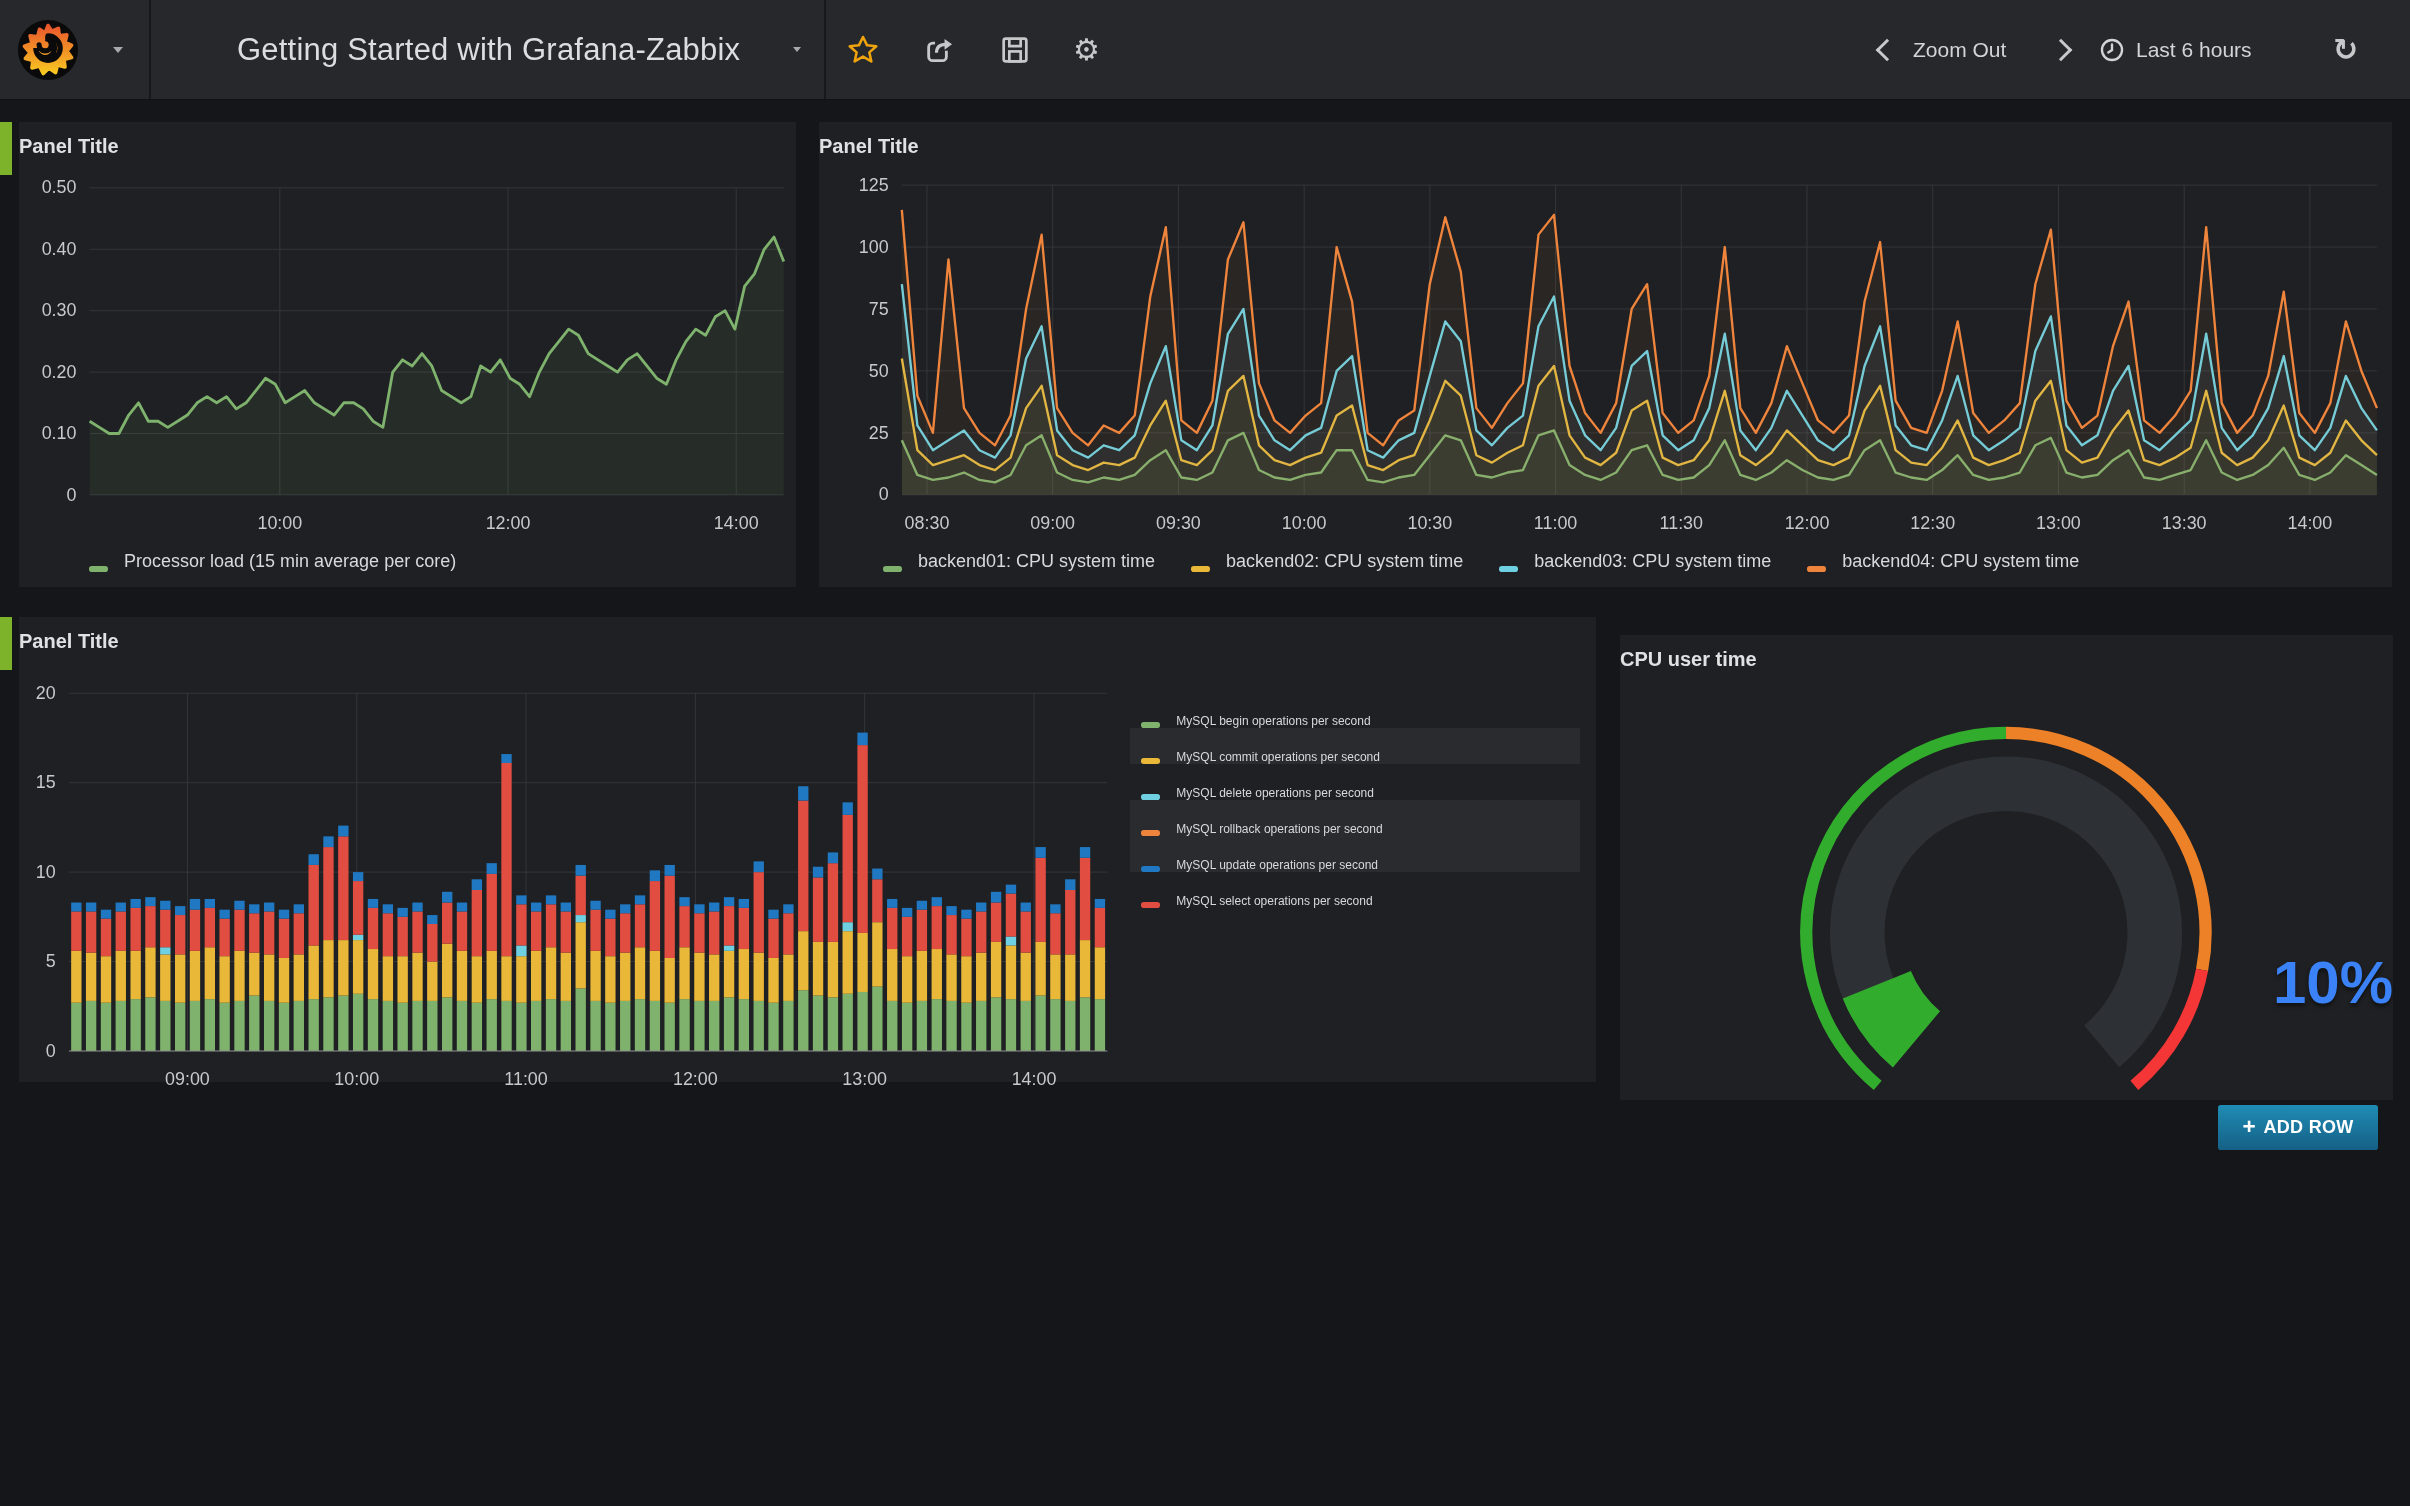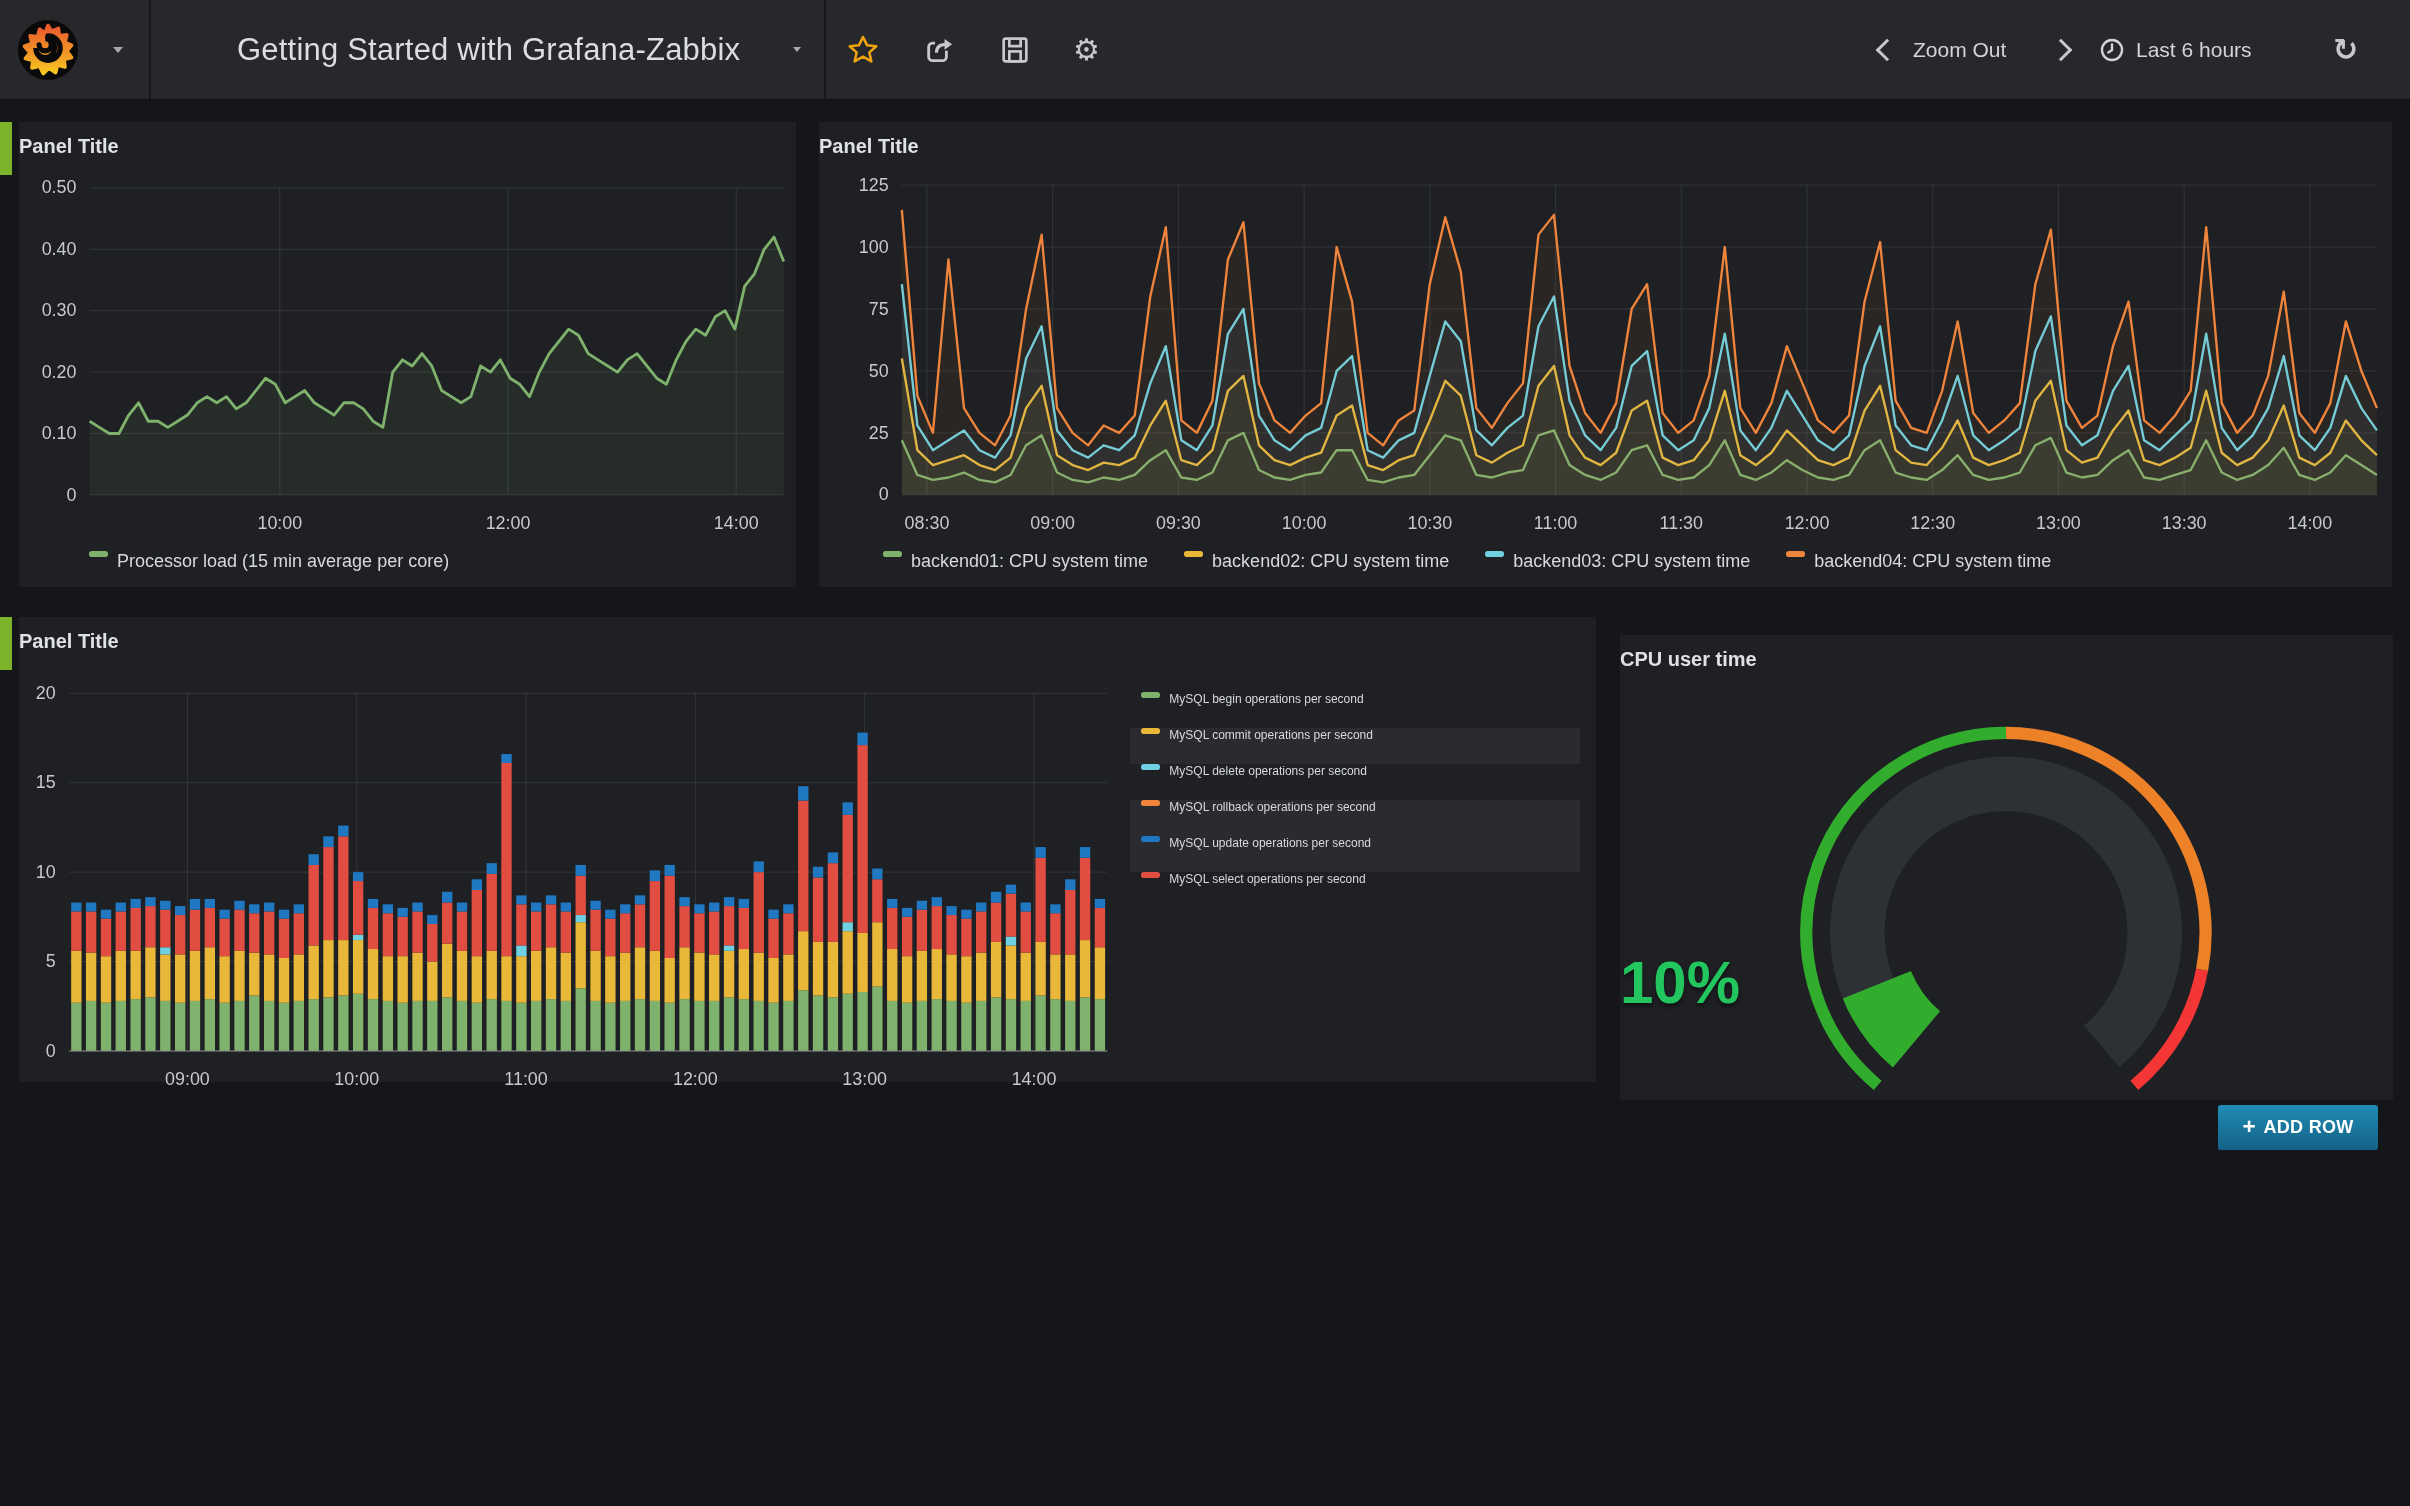--- a/index.html
+++ b/index.html
@@ -30,27 +30,27 @@
   .panel{position:absolute;background:#1e2023}
   .panel-title{position:absolute;top:13px;left:0;right:0;font-size:20px;font-weight:bold;color:#e0e1e3;cursor:pointer}
   .chart-host{position:absolute;left:0;top:45px}
   .row-tab{position:absolute;left:0;width:12.2px;height:53px;background:#7cb32a;cursor:pointer}
   svg text{font-family:"Liberation Sans",sans-serif}
   .grid{stroke:#35373a;stroke-width:1}
   .axisline{stroke:#8d8d8d;stroke-width:1}
   .ylab,.xlab{fill:#c8c9ca;font-size:19px}
   
   .legend-row{position:absolute;bottom:15px;display:flex;gap:36px;font-size:18px;align-items:center;color:#d8d9da}
-  .legend-item{display:flex;align-items:flex-start;gap:9px;cursor:pointer;white-space:nowrap}
+  .legend-item{display:flex;align-items:flex-end;gap:16px;cursor:pointer;white-space:nowrap}
   .dash{width:19px;height:5.6px;border-radius:2.8px;display:inline-block;flex:none}
   .legend-col{position:absolute;display:flex;flex-direction:column;font-size:12px}
   .legend-col .legend-item{height:36px;padding:0 11.3px}
   .legend-col .zebra{background:rgba(255,255,255,.05)}
   
-  .gauge-value{position:absolute;left:0;right:0;top:313px;text-align:left;font-size:60px;font-weight:bold;color:#22c55e;text-shadow:0 2.8px 4.7px rgba(0,0,0,.5)}
+  .gauge-value{position:absolute;left:0;right:0;top:313px;text-align:right;font-size:60px;font-weight:bold;color:#3b82f6;text-shadow:0 2.8px 4.7px rgba(0,0,0,.5)}
   
   .add-row{position:absolute;left:2218px;top:1105px;width:160px;height:45px;border-radius:2.8px;
     background:linear-gradient(#1f8cb4,#156086);color:#fff;font-size:18px;font-weight:bold;
     display:flex;align-items:center;justify-content:center;gap:7.5px;cursor:pointer;letter-spacing:0.3px}
   .add-row .plus{font-size:22.6px;font-weight:bold;margin-top:-1.9px}
 </style>
 </head>
 <body>
 
 <div class="navbar">

